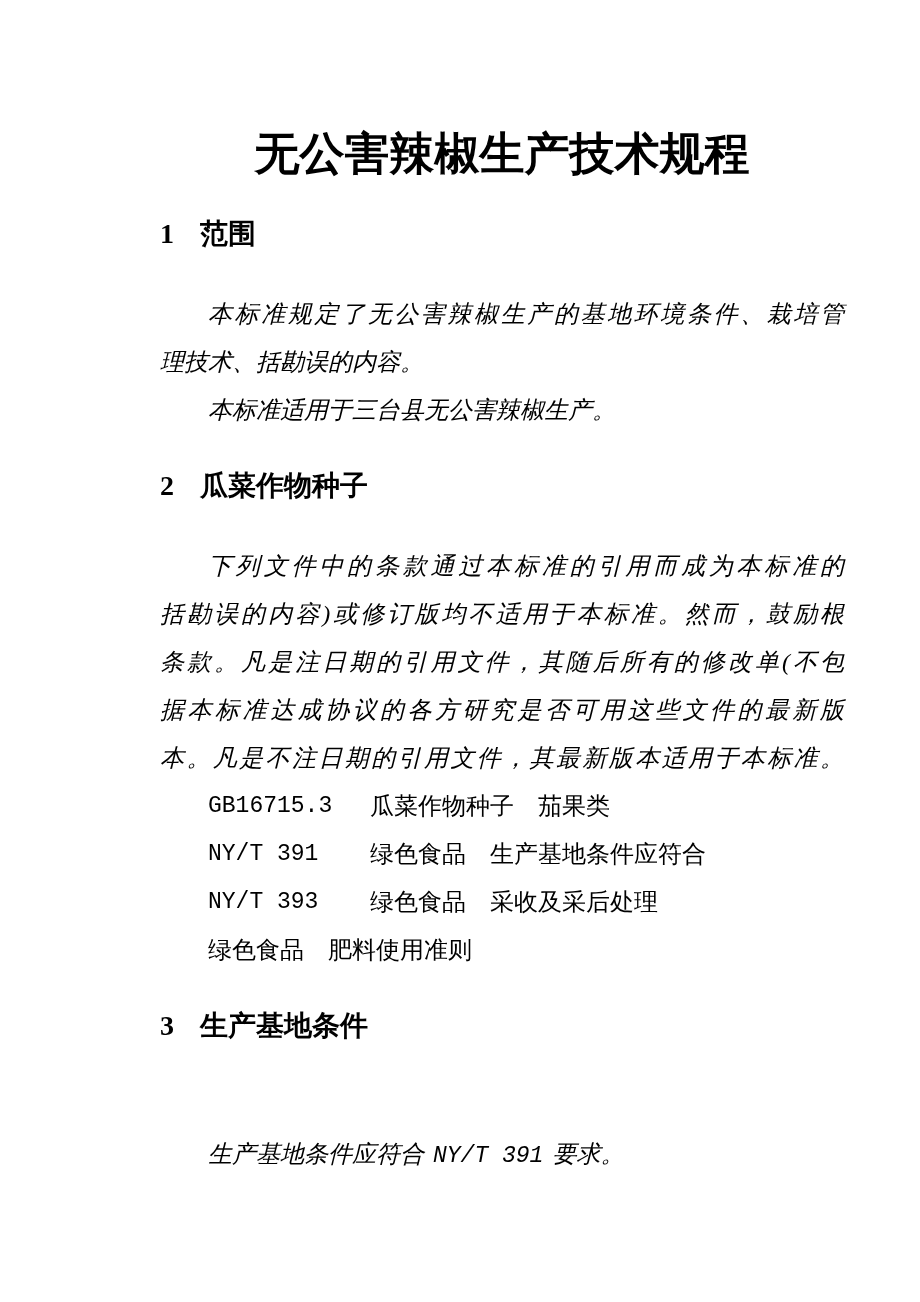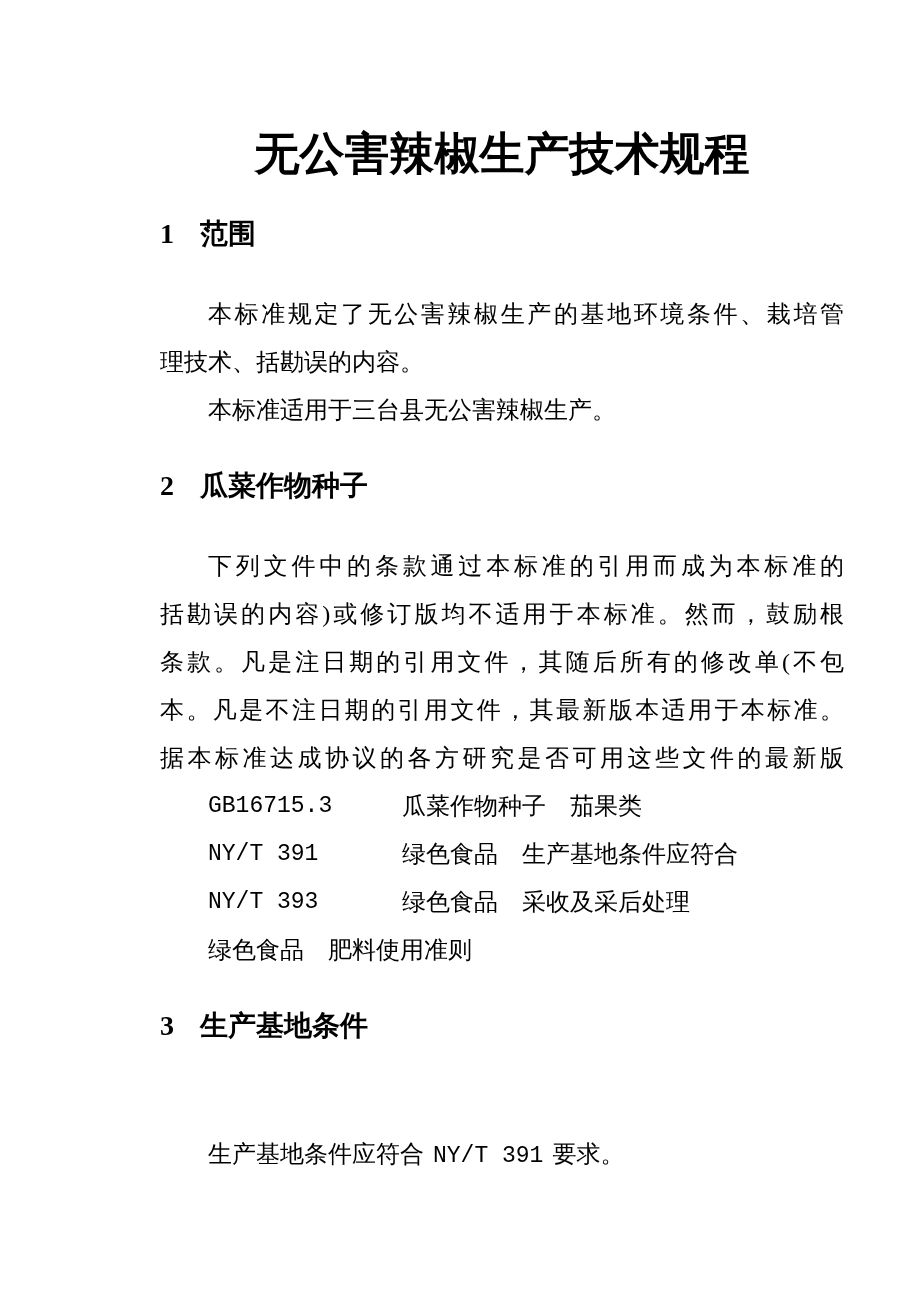--- a/index.html
+++ b/index.html
@@ -35,38 +35,37 @@
     font-size: 28px;
     line-height: 48px;
     font-weight: 700;
   }
   .sec-num {
     display: inline-block;
     width: 40px;
     flex: 0 0 40px;
   }
   .sec-title { flex: 1 1 auto; }
-  .para { margin: 0; }
+  .para { margin: 0; font-style: italic; }
   .line {
     height: 48px;
     line-height: 48px;
     white-space: pre-wrap;
   }
   .line.indent { text-indent: 48px; }
   .line.fill {
     text-align: justify;
     text-align-last: justify;
   }
   .ref-list { margin: 0; }
   .ref-row {
     display: flex;
     height: 48px;
     line-height: 48px;
     padding-left: 48px;
-    gap: 32px;
   }
   .ref-code {
     flex: 0 0 162px;
     font-family: "Liberation Mono", "DejaVu Sans Mono", monospace;
     font-size: 23px;
   }
   .ref-title {
     flex: 1 1 auto;
     white-space: pre-wrap;
   }
@@ -99,22 +98,22 @@
 
   <section>
     <h2 class="sec-heading">
       <span class="sec-num">2</span>
       <span class="sec-title">瓜菜作物种子</span>
     </h2>
     <div class="para">
       <div class="line indent fill">下列文件中的条款通过本标准的引用而成为本标准的</div>
       <div class="line fill">括勘误的内容)或修订版均不适用于本标准。然而，鼓励根</div>
       <div class="line fill">条款。凡是注日期的引用文件，其随后所有的修改单(不包</div>
+      <div class="line fill">据本标准达成协议的各方研究是否可用这些文件的最新版</div>
       <div class="line fill">本。凡是不注日期的引用文件，其最新版本适用于本标准。</div>
-      <div class="line fill">据本标准达成协议的各方研究是否可用这些文件的最新版</div>
     </div>
     <div class="ref-list">
       <div class="ref-row">
         <span class="ref-code">GB16715.3</span>
         <span class="ref-title">瓜菜作物种子　茄果类</span>
       </div>
       <div class="ref-row">
         <span class="ref-code">NY/T 391</span>
         <span class="ref-title">绿色食品　生产基地条件应符合</span>
       </div>

